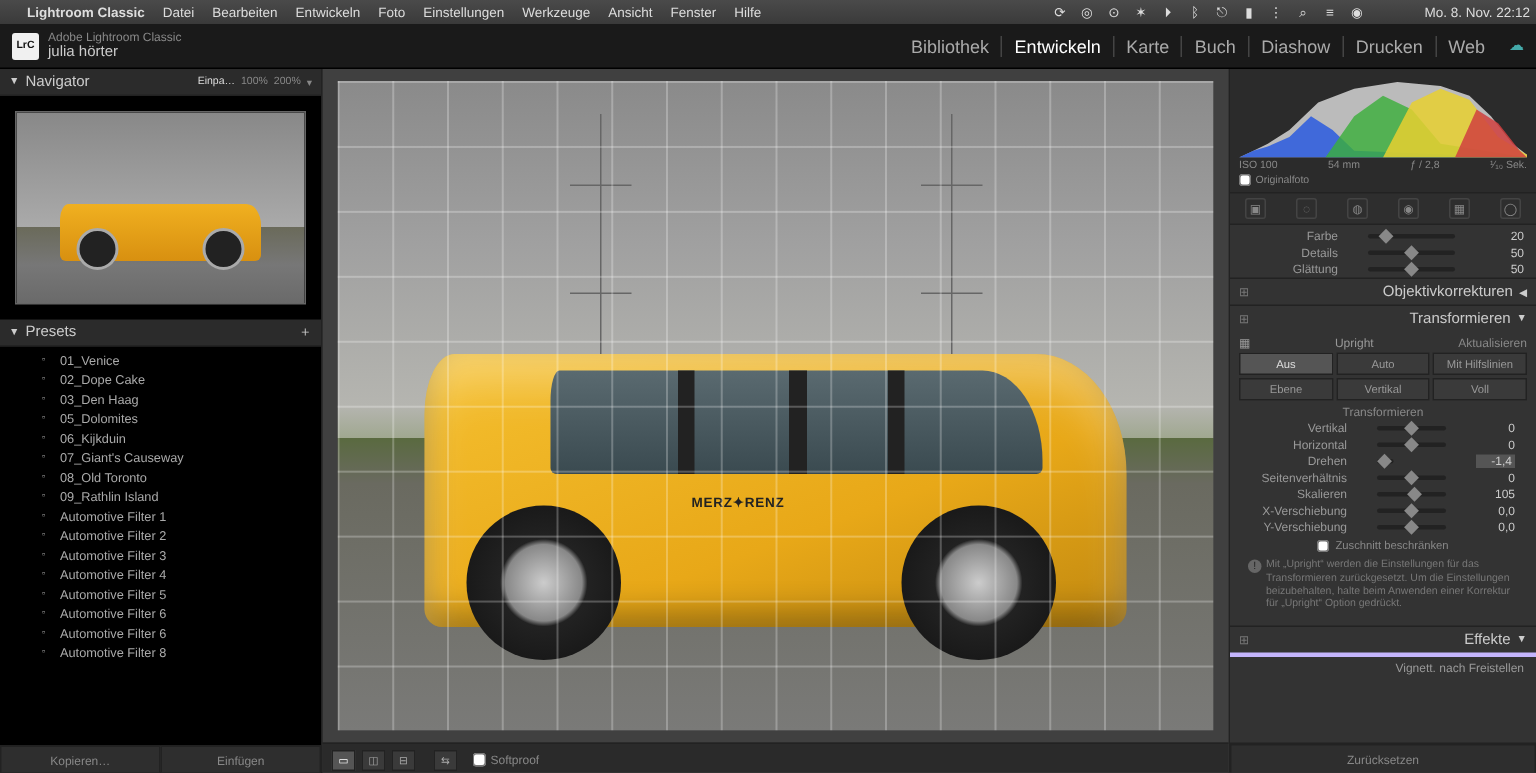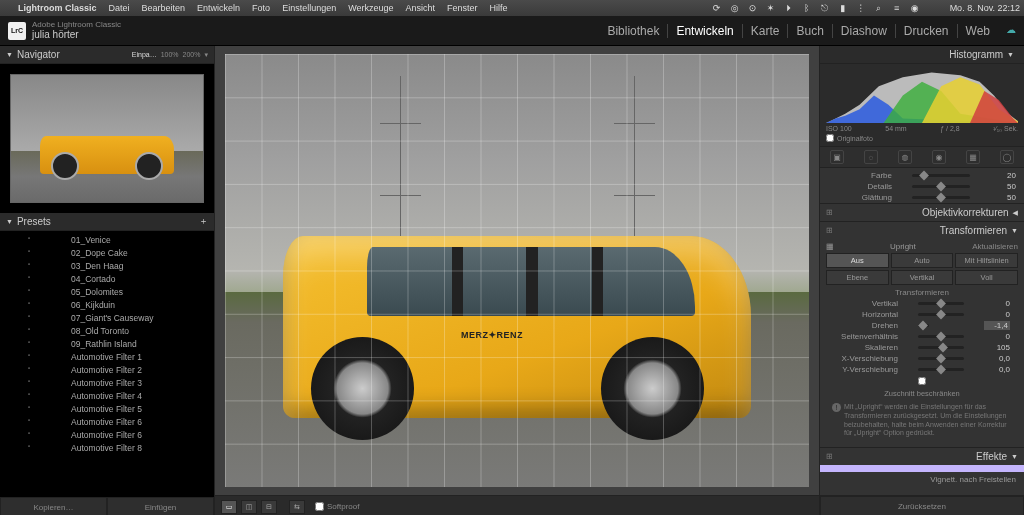--- a/index.html
+++ b/index.html
@@ -45,21 +45,21 @@
   .nav-preview-img { width:100%; aspect-ratio: 3/2; position:relative; border:1px solid #666; overflow:hidden; }
   .sky { position:absolute; inset:0; background:linear-gradient(#888 0%,#999 30%,#aaa 60%,#6a6a5a 60%,#777 80%,#6a6a6a 100%); }
   .car { position:absolute; left:15%; right:15%; top:48%; bottom:22%; background:linear-gradient(#f0b020,#d89010); border-radius:6px 10px 4px 4px / 10px 14px 4px 4px; }
   .car::before, .car::after { content:""; position:absolute; bottom:-6px; width:18%; aspect-ratio:1; background:#222; border-radius:50%; border:2px solid #aaa; }
   .car::before { left:8%; } .car::after { right:8%; }
 
   
   .presets { flex:1; overflow:hidden; }
   .preset-list { padding:2px 0; }
   .preset-group { padding:2px 18px; color:#bbb; font-size:9px; display:flex; align-items:center; cursor:pointer; }
-  .preset-item { padding:1.5px 28px; color:#aaa; font-size:8.5px; display:flex; cursor:pointer;gap:31px; }
+  .preset-item { padding:1.5px 28px; color:#aaa; font-size:8.5px; display:flex; align-items:center; cursor:pointer; }
   .tri-small { font-size:6px; margin-right:4px; display:inline-block; width:8px; }
 
   .left-bottom { height:20px; background:#2a2a2a; display:flex; }
   .left-bottom button { flex:1; background:#2e2e2e; border:1px solid #222; color:#888; font-size:8px; cursor:pointer; }
 
   
   .canvas-wrap { flex:1; padding:8px 10px; display:flex; align-items:center; justify-content:center; position:relative; }
   .canvas { position:relative; width:100%; height:100%; background:#3a3a3a; overflow:hidden; }
   .big-sky { position:absolute; inset:0; background:linear-gradient(#8a8a8a 0%, #a0a0a0 25%, #b5b5b0 50%, #a0a890 55%, #5a6a40 55%, #6a6a60 62%, #7a7a78 100%); }
   .pylon { position:absolute; top:5%; bottom:40%; width:1px; background:#666; }
@@ -110,27 +110,27 @@
   .section-header .lefticon { width:10px; font-size:8px; color:#777;}
 
   .upright { padding:3px 6px; }
   .upright-top { display:flex; justify-content:space-between; font-size:8px; color:#999; margin-bottom:2px;}
   .btn-grid { display:grid; grid-template-columns:repeat(3,1fr); gap:2px; }
   .btn-grid button { background:#3a3a3a; border:1px solid #222; color:#999; font-size:7.5px; padding:2px 0; cursor:pointer; }
   .btn-grid button.sel { background:#555; color:#ddd; }
 
   .sub-label { text-align:center; font-size:8px; color:#888; margin:3px 0 1px; }
 
-  .constrain { display:flex; align-items:center; justify-content:center; gap:4px; font-size:7.5px; color:#888; padding:2px 0;flex-direction:column;}
+  .constrain { display:flex; align-items:center; justify-content:center; gap:4px; font-size:7.5px; color:#888; padding:2px 0;}
   .constrain input{width:8px;height:8px;}
 
   .info-text { font-size:7px; color:#777; padding:3px 8px 6px 18px; line-height:1.25; position:relative;}
   .info-text .excl { position:absolute; left:6px; top:3px; width:9px; height:9px; border-radius:50%; background:#666; color:#222; font-size:7px; text-align:center; line-height:9px;}
 
-  .vignette { font-size:8px; color:#999; text-align:right; padding:3px 8px; border-top:7px solid #c4b5fd;}
+  .vignette { font-size:8px; color:#999; text-align:right; padding:3px 8px; border-top:3px solid #c4b5fd;}
 
   .right-bottom { height:22px; background:#2a2a2a; display:flex; border-top:1px solid #222; }
   .right-bottom button { flex:1; background:#2e2e2e; border:1px solid #222; color:#888; font-size:8px; cursor:pointer; }
 </style>
 </head>
 <body>
 
 <div class="mac-menubar">
   <span class="apple"></span>
   <span class="app-name">Lightroom Classic</span>
@@ -149,21 +149,21 @@
   <span class="tray-icon">⊙</span>
   <span class="tray-icon">✶</span>
   <span class="tray-icon">⏵</span>
   <span class="tray-icon">ᛒ</span>
   <span class="tray-icon">⎋</span>
   <span class="tray-icon">▮</span>
   <span class="tray-icon">⋮</span>
   <span class="tray-icon">⌕</span>
   <span class="tray-icon">≡</span>
   <span class="tray-icon">◉</span>
-  <span style="margin-left:6px;padding-left:20px;">Mo. 8. Nov.  22:12</span>
+  <span style="margin-left:16px;padding-left:20px;">Mo. 8. Nov.  22:12</span>
 </div>
 
 <div class="app-header">
   <div class="lrc-logo">LrC</div>
   <div class="app-title">
     <div>Adobe Lightroom Classic</div>
     <div class="catalog">julia hörter</div>
   </div>
   <div class="modules">
     <span class="mod">Bibliothek</span>
@@ -212,24 +212,20 @@
             <div class="preset-item">
               <span class="tri-small">▫</span>
               <span>02_Dope Cake</span>
             </div>
             <div class="preset-item">
               <span class="tri-small">▫</span>
               <span>03_Den Haag</span>
             </div>
             <div class="preset-item">
               <span class="tri-small">▫</span>
-              <span>04_Cortado</span>
-            </div>
-            <div class="preset-item">
-              <span class="tri-small">▫</span>
               <span>05_Dolomites</span>
             </div>
             <div class="preset-item">
               <span class="tri-small">▫</span>
               <span>06_Kijkduin</span>
             </div>
             <div class="preset-item">
               <span class="tri-small">▫</span>
               <span>07_Giant's Causeway</span>
             </div>
@@ -309,24 +305,20 @@
       <span style="width:4px"></span>
       <div class="tool-btn">⇆</div>
       <div class="softproof">
         <input type="checkbox" style="">
         <span>Softproof</span>
       </div>
     </div>
   </div>
 
   <div class="right-panel">
-    <div class="panel-header right-align">
-      <span class="title">Histogramm</span>
-      <span class="tri" style="margin-left:4px;">▼</span>
-    </div>
     <div class="histogram">
       <svg class="histo-svg" viewBox="0 0 200 60" preserveAspectRatio="none">
         <path d="M0,60 L10,55 20,50 35,40 55,20 80,10 110,5 140,8 160,15 175,30 190,50 200,58 200,60 Z" fill="#bbb"></path>
         <path d="M0,60 L10,55 20,52 35,45 50,30 65,40 80,55 200,60 Z" fill="#2a5adf" opacity="0.85"></path>
         <path d="M60,60 L80,30 100,15 120,25 140,50 200,60 Z" fill="#3aaf3a" opacity="0.8"></path>
         <path d="M100,60 L120,20 140,10 160,18 180,45 200,58 200,60 Z" fill="#e8d030" opacity="0.85"></path>
         <path d="M150,60 L165,25 180,35 195,55 200,60 Z" fill="#d04040" opacity="0.85"></path>
       </svg>
       <div class="histo-meta">
         <span>ISO 100</span>

